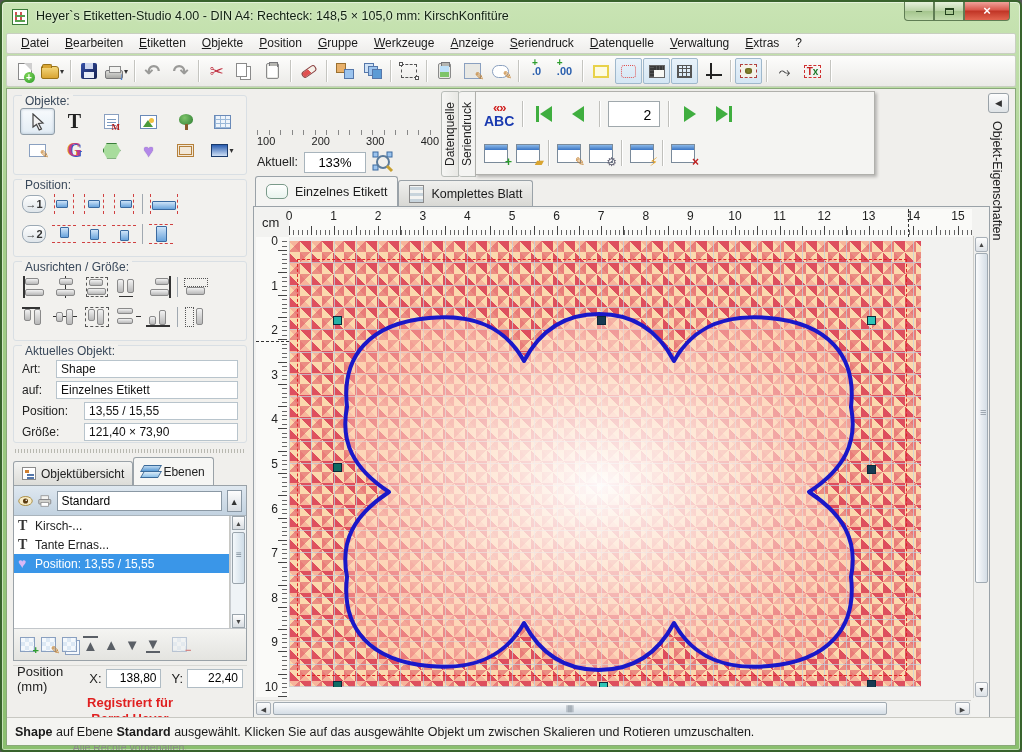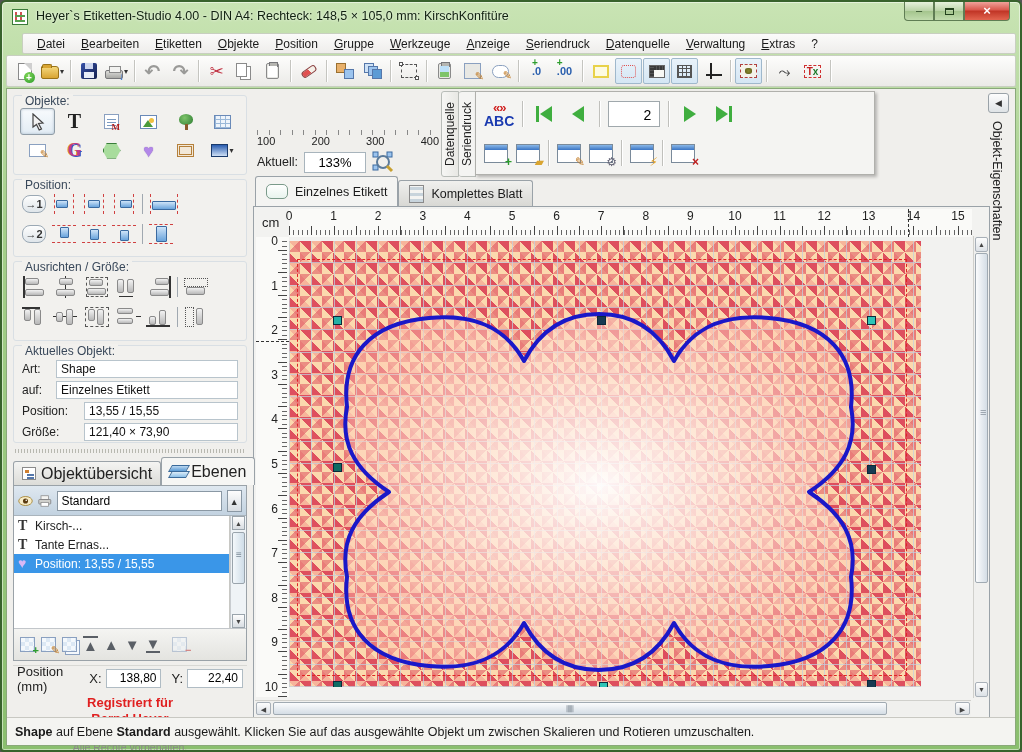--- a/index.html
+++ b/index.html
@@ -16,21 +16,21 @@
   .title-text{position:absolute;left:34px;top:7px;font-size:12.5px;color:#102010;text-shadow:0 0 3px rgba(255,255,255,.9);white-space:nowrap;}
   .wbtns{position:absolute;top:0;right:10px;display:flex;}
   .wbtn{width:30px;height:19px;border:1px solid #5f7d54;border-top:none;background:linear-gradient(180deg,#e7f2dd,#b9d3a6 50%,#a3c48c 50%,#c2dcae);
         color:#23411d;font-size:11px;text-align:center;line-height:17px;}
   .wbtn.min{border-radius:0 0 0 4px;}
   .maxglyph{display:inline-block;width:9px;height:7px;border:1px solid #23411d;border-top-width:2px;vertical-align:middle;}
   .wbtn.close{width:46px;background:linear-gradient(180deg,#f0a29a,#d9574b 45%,#c03425 50%,#e2654f);color:#fff;font-weight:bold;border-radius:0 0 4px 0;font-size:13px;}
 
   
   .menubar{position:absolute;left:4px;right:4px;top:31px;height:21px;background:linear-gradient(180deg,#fbfbfa,#eeedeb);
-           border:1px solid #c8cfc0;border-radius:2px;display:flex;align-items:center;padding-left:6px;margin-left:16px;}
+           border:1px solid #c8cfc0;border-radius:2px;display:flex;align-items:flex-start;padding-left:6px;}
   .menu-item{font-size:12px;color:#1a1a1a;padding:2px 8px;cursor:default;}
   .menu-item::first-letter{text-decoration:underline;}
 
   
   .toolbar{position:absolute;left:4px;right:4px;top:53px;height:32px;background:linear-gradient(180deg,#fdfdfc,#ebeae7);
            border:1px solid #c8cfc0;border-radius:2px;display:flex;align-items:center;padding:0 4px;gap:1px;}
   .tbtn{width:27px;height:26px;display:flex;align-items:center;justify-content:center;border:1px solid transparent;border-radius:2px;position:relative;}
   .tbtn.pressed{border-color:#9fb8cc;background:linear-gradient(180deg,#e9f2fa,#d4e6f4);}
   .tsep{width:1px;height:22px;background:#c5c5c0;margin:0 3px;box-shadow:1px 0 0 #fff;}
   .g{font-size:16px;line-height:1;}
@@ -134,21 +134,21 @@
   
   .aorow{position:absolute;left:8px;right:8px;height:19px;display:flex;align-items:center;}
   .aorow .albl{font-size:12px;color:#222;}
   .aorow .afield{flex:1;height:18px;background:#fff;border:1px solid #b8c4cc;font-size:12px;padding:0 4px;line-height:16px;color:#111;}
 
   
   .dotsep{position:absolute;left:6px;right:6px;height:4px;background:repeating-linear-gradient(90deg,#b8b8b0 0 1px,transparent 1px 3px);}
 
   
   .ltabs{position:absolute;left:4px;display:flex;align-items:flex-end;height:28px;}
-  .ltab{height:24px;padding:8px 8px;display:flex;align-items:center;gap:5px;font-size:16px;border:1px solid #9aa2a8;border-bottom:none;
+  .ltab{height:24px;padding:8px 8px;display:flex;align-items:center;gap:5px;font-size:12px;border:1px solid #9aa2a8;border-bottom:none;
         border-radius:3px 3px 0 0;background:linear-gradient(180deg,#f4f4f2,#dcdcd8);color:#222;}
   .ltab.active{height:28px;background:#f6f6f4;z-index:2;text-align:center;}
   .treeic{width:14px;height:13px;border:1px solid #8a8a8a;background:#fff;position:relative;}
   .treeic::before{content:"";position:absolute;left:2px;top:2px;width:4px;height:3px;background:#d08030;}
   .treeic::after{content:"";position:absolute;left:4px;top:6px;width:7px;height:5px;background:repeating-linear-gradient(0deg,#5577aa 0 2px,transparent 2px 3px);}
   .layersic{width:16px;height:13px;position:relative;}
   .layersic::before{content:"";position:absolute;left:0;top:0;width:16px;height:5px;background:linear-gradient(180deg,#bcd8f0,#5b9bd5);border:1px solid #3a6a9a;transform:skewX(-30deg);}
   .layersic::after{content:"";position:absolute;left:0;top:6px;width:16px;height:5px;background:linear-gradient(180deg,#dcecf8,#8cc0e8);border:1px solid #3a6a9a;transform:skewX(-30deg);}
 
   .lpanelbox{position:absolute;left:4px;right:4px;border:1px solid #9aa2a8;background:#f6f6f4;z-index:1;}

